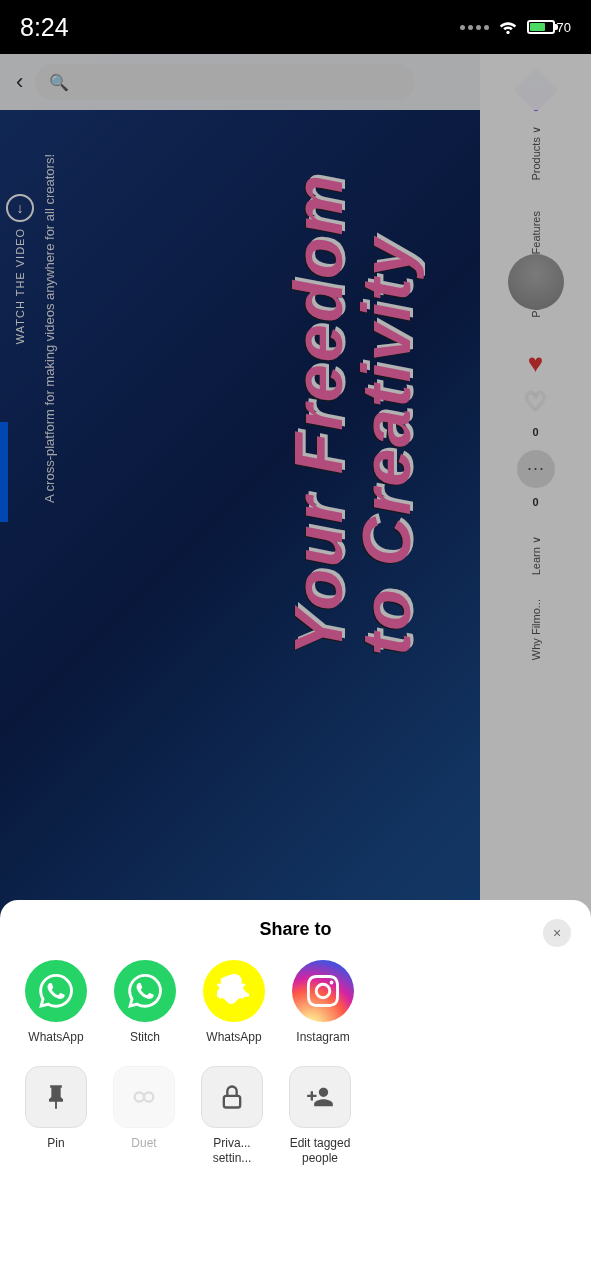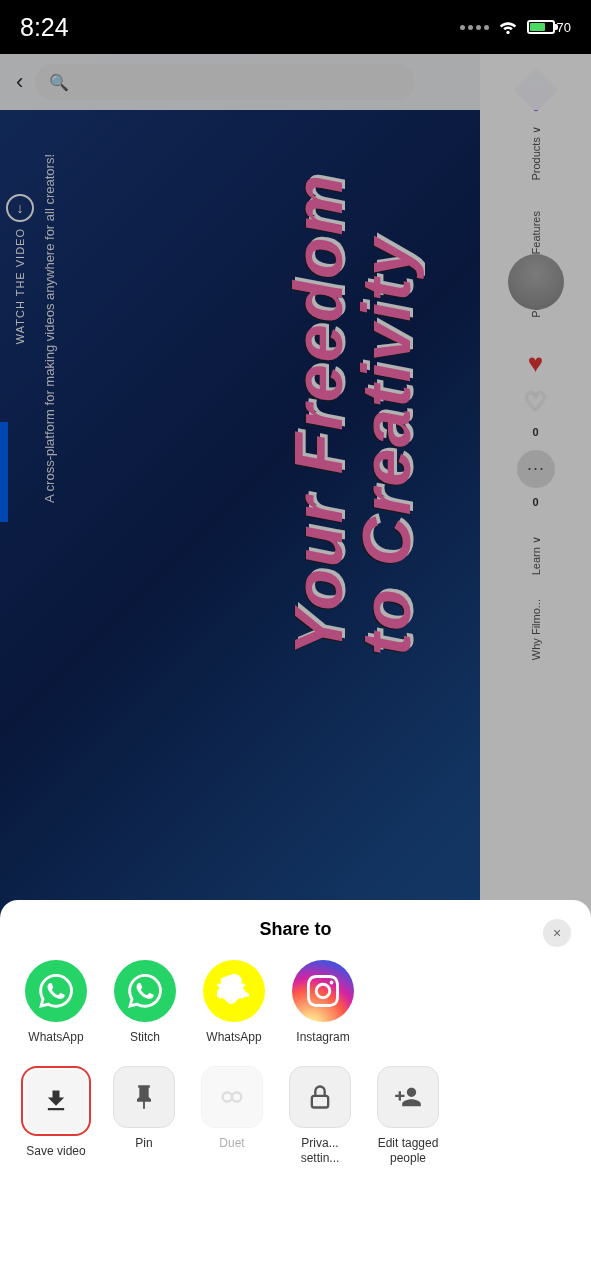--- a/index.html
+++ b/index.html
@@ -598,30 +598,20 @@
         </div>
         <span class="share-label">Instagram</span>
       </div>
 
 
 
     </div>
 
     <div class="share-row-2">
 
-      <div class="share-item-2">
-        <div class="save-video-wrapper">
-          <div class="save-video-icon">
-            <svg width="28" height="28" viewBox="0 0 24 24" fill="#333">
-              <path d="M19 9h-4V3H9v6H5l7 7 7-7zM5 18v2h14v-2H5z"></path>
-            </svg>
-          </div>
-        </div>
-        <span class="share-label-2">Save video</span>
-      </div>
 
       <div class="share-item-2">
         <div class="share-icon-2">
           <svg width="28" height="28" viewBox="0 0 24 24" fill="#555">
             <path d="M16 12V4h1V2H7v2h1v8l-2 2v2h5.2v6h1.6v-6H18v-2l-2-2z"></path>
           </svg>
         </div>
         <span class="share-label-2">Pin</span>
       </div>
 

